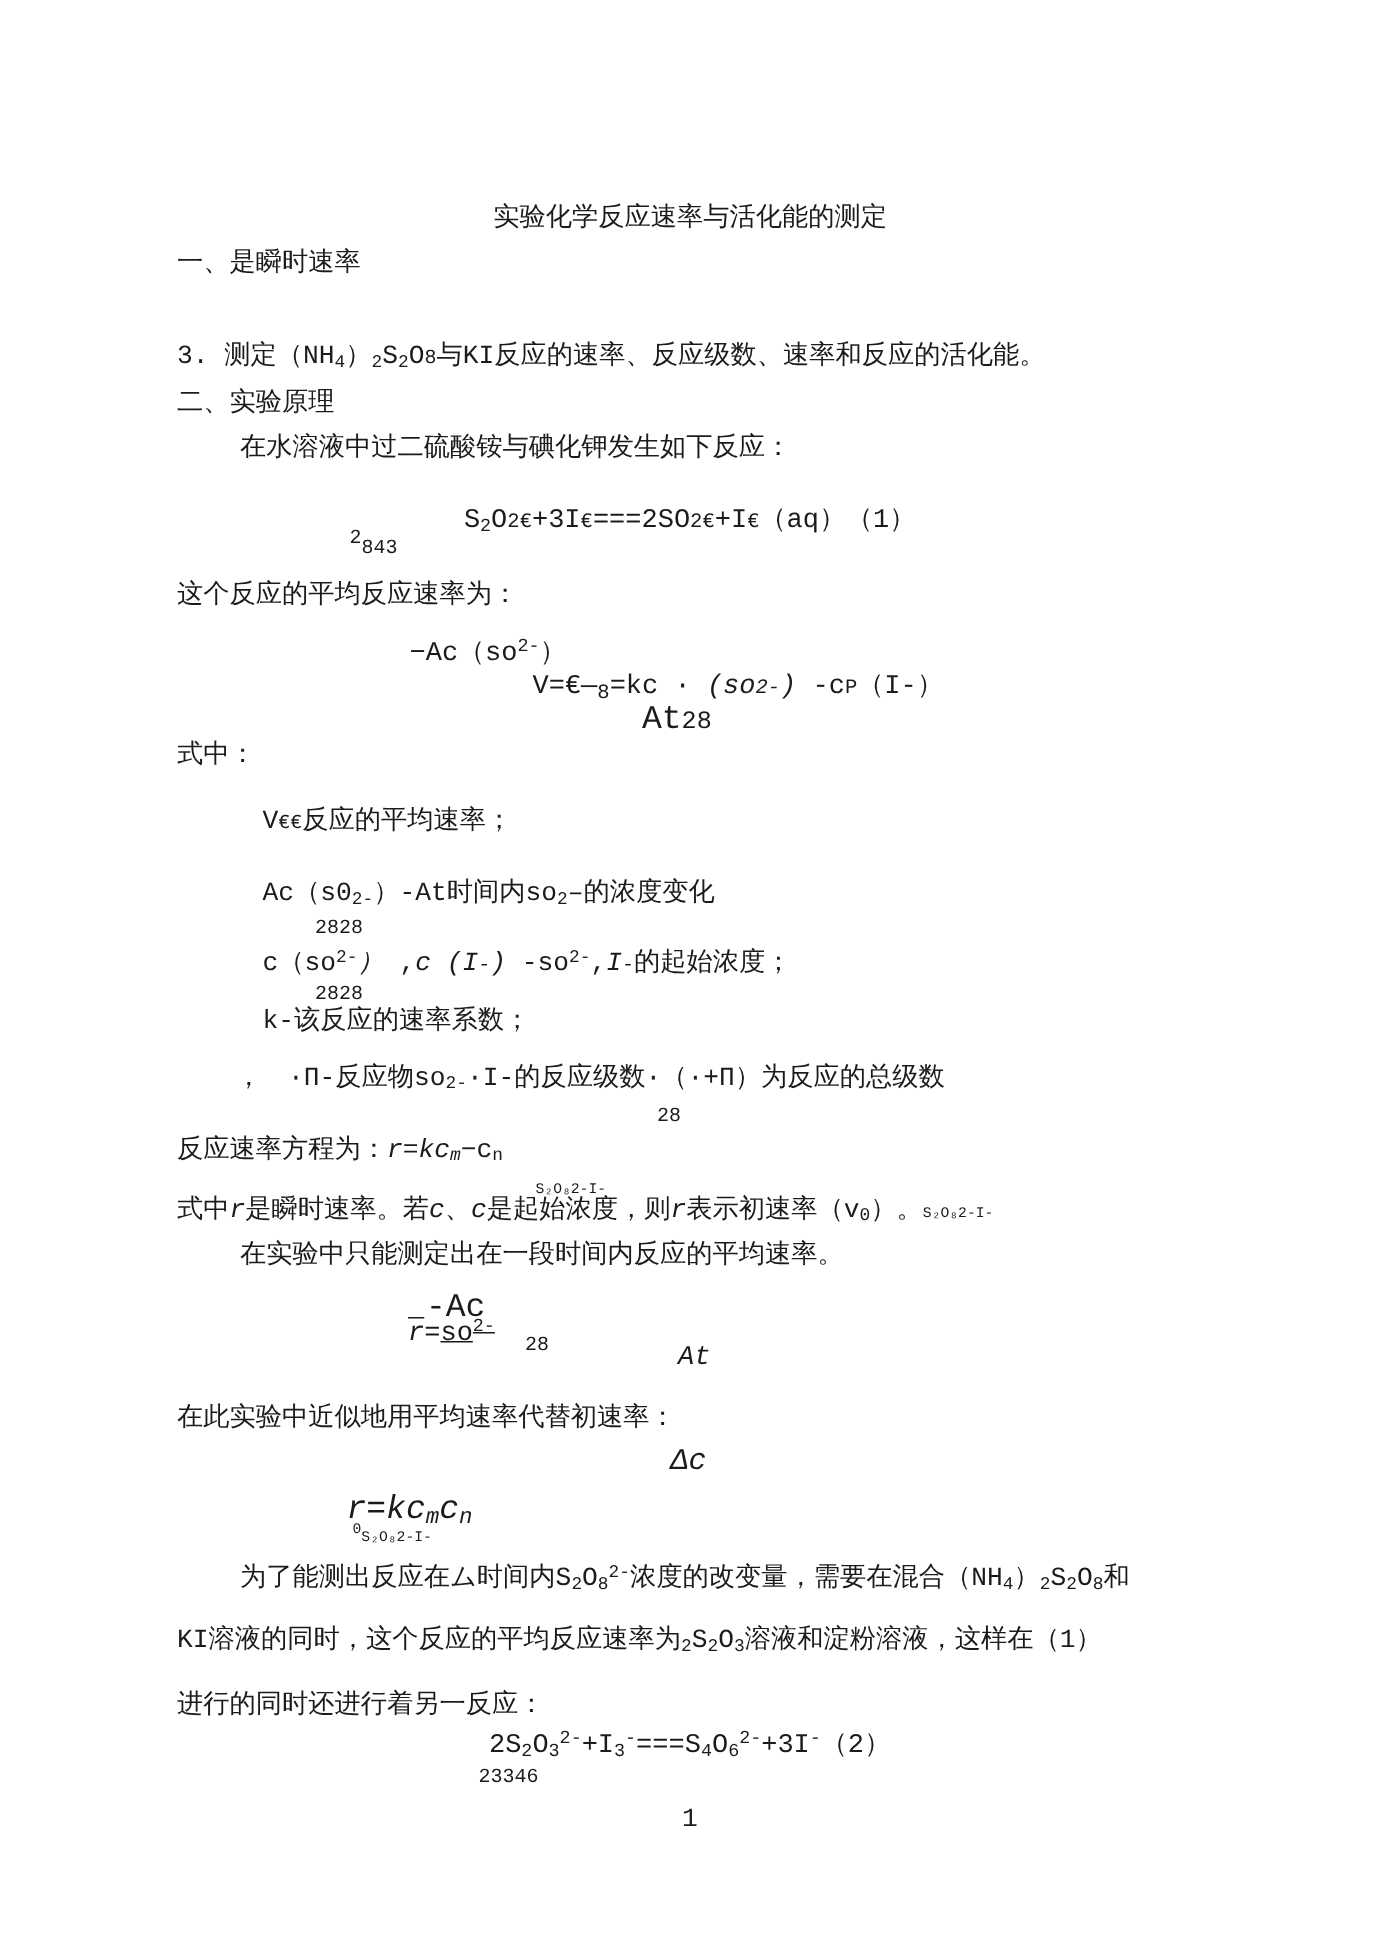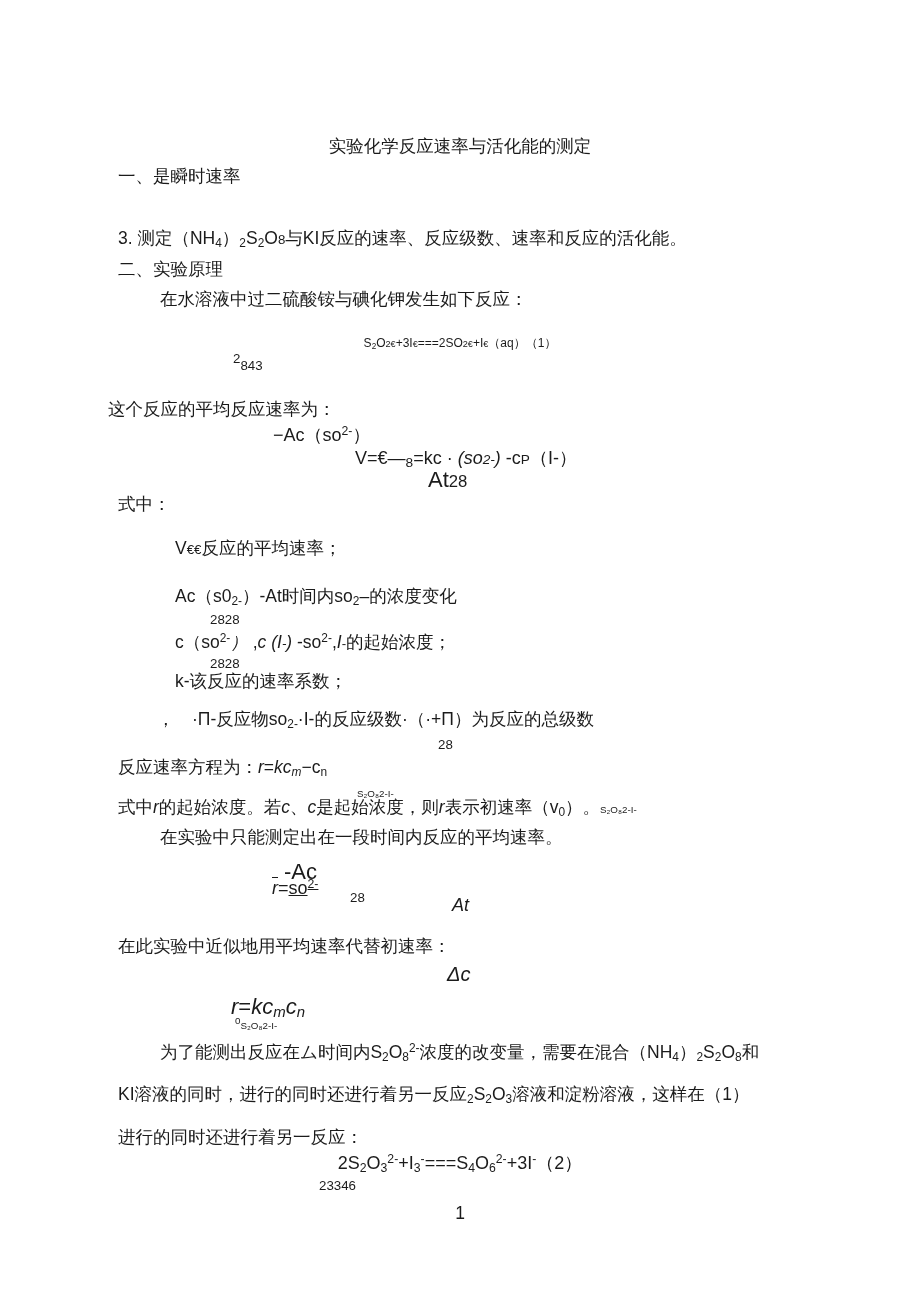--- a/index.html
+++ b/index.html
@@ -1,21 +1,21 @@
 <!DOCTYPE html>
 <html><head>
 <meta charset="utf-8">
 <style>
   html,body{margin:0;padding:0;background:#e8e8e8;}
   .page{
     position:relative;
     width:920px;height:1302px;
     margin:0 auto;
     background:#ffffff;
-    font-family:Liberation Sans, sans-serif;
+    font-family:Liberation Mono, monospace;
     color:#1b1b1b;
     overflow:hidden;
   }
   .line{
     position:absolute;
     white-space:pre;
     font-size:17.5px;
     line-height:1.25;
   }
   .center{left:0;right:0;text-align:center;}
@@ -29,46 +29,46 @@
 </style>
 </head>
 <body>
 
 <div class="page" style="background: rgb(255, 255, 255); color: rgb(27, 27, 27);">
     <div class="line center" style="top: 136px;"><span>实验化学反应速率与活化能的测定</span></div>
     <div class="line" style="top: 166px; left: 118px;"><span>一、是瞬时速率</span></div>
     <div class="line" style="top: 228px; left: 118px;"><span>3. 测定（NH</span><span class="sub">4</span><span>）</span><span class="sub">2</span><span>S</span><span class="sub">2</span><span>O</span><span class="sm">8</span><span>与KI反应的速率、反应级数、速率和反应的活化能。</span></div>
     <div class="line" style="top: 259px; left: 118px;"><span>二、实验原理</span></div>
     <div class="line" style="top: 289px; left: 160px;"><span>在水溶液中过二硫酸铵与碘化钾发生如下反应：</span></div>
-    <div class="line center" style="top: 336px; font-size: 12px;"><span>S</span><span class="sub">2</span><span>O</span><span class="sm">2€</span><span>+3I</span><span class="sm">€</span><span>===</span><span>2SO</span><span class="sm">2€</span><span>+I</span><span class="sm">€</span><span>（aq）（1）</span></div>
+    <div class="line center" style="top: 336px; font-size: 18px;"><span>S</span><span class="sub">2</span><span>O</span><span class="sm">2€</span><span>+3I</span><span class="sm">€</span><span>===</span><span>2SO</span><span class="sm">2€</span><span>+I</span><span class="sm">€</span><span>（aq）（1）</span></div>
     <div class="line" style="top: 351px; left: 233px;"><span class="sup sm">2</span><span class="sm">843</span></div>
-    <div class="line" style="top: 387px; left: 108px; margin-top: 12px;"><span>这个反应的平均反应速率为：</span></div>
+    <div class="line" style="top: 387px; left: 118px;"><span>这个反应的平均反应速率为：</span></div>
     <div class="line" style="top: 424px; left: 273px; font-size: 18px;"><span>−Ac（so</span><span class="sup">2-</span><span>）</span></div>
     <div class="line" style="top: 447px; left: 355px; font-size: 18px;"><span>V=€</span><span>—</span><span class="sub sm">8</span><span>=kc · </span><span class="i">(so</span><span class="i sm">2-</span><span class="i">)</span><span> -c</span><span class="sm">P</span><span>（I-）</span></div>
     <div class="line" style="top: 466px; left: 428px; font-size: 22px;"><span>At</span><span class="sm">28</span></div>
     <div class="line" style="top: 494px; left: 118px;"><span>式中：</span></div>
     <div class="line" style="top: 538px; left: 175px;"><span>V</span><span class="sm">€€</span><span>反应的平均速率；</span></div>
     <div class="line" style="top: 586px; left: 175px;"><span>Ac（s0</span><span class="sub">2-</span><span>）-At时间内so</span><span class="sub">2</span><span>–的浓度变化</span></div>
     <div class="line" style="top: 608px; left: 210px;"><span class="sm">2828</span></div>
     <div class="line" style="top: 631px; left: 175px;"><span>c（so</span><span class="sup">2-</span><span class="i">）</span><span> ,</span><span class="i">c</span><span> </span><span class="i">(I</span><span class="i sm">-</span><span class="i">)</span><span> -so</span><span class="sup">2-</span><span>,</span><span class="i">I</span><span class="sm">-</span><span>的起始浓度；</span></div>
     <div class="line" style="top: 652px; left: 210px;"><span class="sm">2828</span></div>
     <div class="line" style="top: 671px; left: 175px;"><span>k-该反应的速率系数；</span></div>
     <div class="line" style="top: 709px; left: 157px;"><span>，　·</span><span>Π-反应物so</span><span class="sub">2-</span><span>·I-的反应级数·（·+Π）为反应的总级数</span></div>
     <div class="line" style="top: 733px; left: 438px;"><span class="sm">28</span></div>
     <div class="line" style="top: 757px; left: 118px;"><span>反应速率方程为：</span><span class="i">r</span><span>=</span><span class="i">kc</span><span class="i sub">m</span><span>−c</span><span class="sub">n</span></div>
     <div class="line" style="top: 781px; left: 357px;"><span class="tiny">S₂O₈2-I-</span></div>
-    <div class="line" style="top: 797px; left: 118px;"><span>式中</span><span class="i">r</span><span>的起始浓度。若</span><span class="i">c</span><span>、</span><span class="i">c</span><span>是起始浓度，则</span><span class="i">r</span><span>表示初速率（v</span><span class="sub">0</span><span>）。</span><span class="tiny">S₂O₈2-I-</span></div>
+    <div class="line" style="top: 797px; left: 118px;"><span>式中</span><span class="i">r</span><span>是瞬时速率。若</span><span class="i">c</span><span>、</span><span class="i">c</span><span>是起始浓度，则</span><span class="i">r</span><span>表示初速率（v</span><span class="sub">0</span><span>）。</span><span class="tiny">S₂O₈2-I-</span></div>
     <div class="line" style="top: 827px; left: 160px;"><span>在实验中只能测定出在一段时间内反应的平均速率。</span></div>
     <div class="line" style="top: 858px; left: 284px; font-size: 22px;"><span>-Ac</span></div>
     <div class="line" style="top: 877px; left: 272px; font-size: 18px;"><span class="i ol">r</span><span>=</span><span class="ul">so</span><span class="ul sup">2-</span></div>
     <div class="line" style="top: 886px; left: 350px;"><span class="sm">28</span></div>
     <div class="line" style="top: 894px; left: 452px; font-size: 18px;"><span class="i">At</span></div>
     <div class="line" style="top: 936px; left: 118px;"><span>在此实验中近似地用平均速率代替初速率：</span></div>
     <div class="line" style="top: 962px; left: 447px; font-size: 20px;"><span class="i">Δ</span><span class="i">c</span></div>
     <div class="line" style="top: 993px; left: 231px; font-size: 22px;"><span class="i">r</span><span>=</span><span class="i">kc</span><span class="i sub">m</span><span class="i">c</span><span class="i sub">n</span></div>
     <div class="line" style="top: 1013px; left: 235px;"><span class="tiny sup">0</span><span class="tiny">S₂O₈2-I-</span></div>
     <div class="line" style="top: 1041px; left: 160px; text-align: right;"><span>为了能测出反应在ム时间内S</span><span class="sub">2</span><span>O</span><span class="sub">8</span><span class="sup">2-</span><span>浓度的改变量，需要在混合（NH</span><span class="sub">4</span><span>）</span><span class="sub">2</span><span>S</span><span class="sub">2</span><span>O</span><span class="sub">8</span><span>和</span></div>
-    <div class="line" style="top: 1084px; left: 118px;"><span>KI溶液的同时，进行的同时还进行着另一反应</span><span class="sub">2</span><span>S</span><span class="sub">2</span><span>O</span><span class="sub">3</span><span>溶液和淀粉溶液，这样在（1）</span></div>
+    <div class="line" style="top: 1084px; left: 118px;"><span>KI溶液的同时，这个反应的平均反应速率为</span><span class="sub">2</span><span>S</span><span class="sub">2</span><span>O</span><span class="sub">3</span><span>溶液和淀粉溶液，这样在（1）</span></div>
     <div class="line" style="top: 1127px; left: 118px;"><span>进行的同时还进行着另一反应：</span></div>
     <div class="line center" style="top: 1152px; font-size: 18px;"><span>2S</span><span class="sub">2</span><span>O</span><span class="sub">3</span><span class="sup">2-</span><span>+I</span><span class="sub">3</span><span class="sup">-</span><span>===S</span><span class="sub">4</span><span>O</span><span class="sub">6</span><span class="sup">2-</span><span>+3I</span><span class="sup">-</span><span>（2）</span></div>
     <div class="line" style="top: 1174px; left: 283px; margin-left: 36px;"><span class="sm">23346</span></div>
     <div class="line center" style="top: 1203px;"><span>1</span></div>
   </div>
 
 </body></html>

